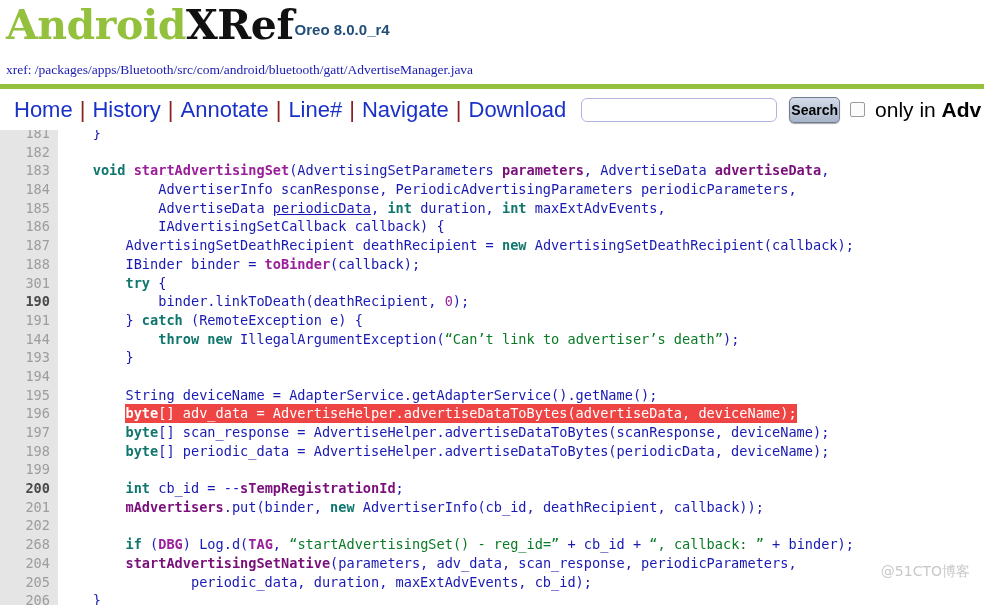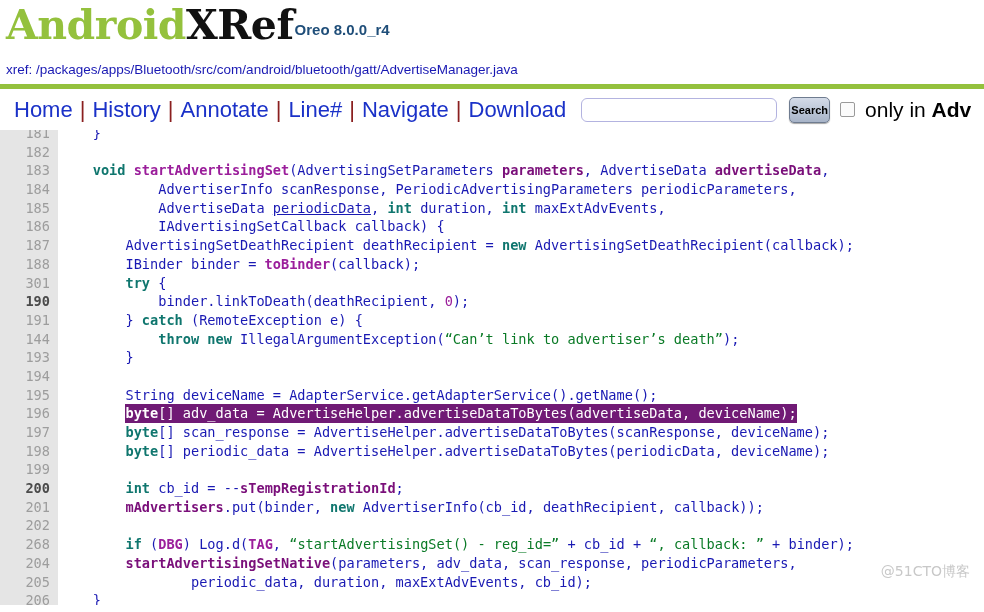--- a/index.html
+++ b/index.html
@@ -54,21 +54,21 @@
 
   
   #xrefbar {
     height: 26px;
     padding-left: 6px;
     box-sizing: border-box;
     white-space: nowrap;
     overflow: hidden;
   }
   #xrefbar .xref-text {
-    font-family: Liberation Sans, sans-serif;
+    font-family: Liberation Serif, serif;
     font-size: 13.5px;
     color: #1919b3;
     line-height: 24px;
   }
   #greenrule {
     height: 5px;
     background: #94c13d;
     width: 984px;
     margin: 0;
   }
@@ -109,21 +109,21 @@
     outline: none;
     font-size: 13px;
     padding: 0 6px;
     box-sizing: border-box;
     font-family: "Liberation Sans", sans-serif;
   }
   #search-button {
     margin-left: 12px;
     height: 26px;
     padding: 0 1px;
-    font-size: 11px;
+    font-size: 14px;
     font-weight: bold;
     font-family: "Liberation Sans", sans-serif;
     color: #000000;
     background: linear-gradient(#d4dbe8, #a8b4c8);
     border: 1px solid #6f7c90;
     border-radius: 5px;
     box-shadow: 0 1px 1px rgba(0,0,0,0.35);
     cursor: pointer;
   }
   #only-checkbox {
@@ -186,21 +186,21 @@
   }
   .lnum.major { color: #4a4a4a; font-weight: bold; }
   .ltext {
     position: absolute;
     left: 60px;
     top: 0;
     white-space: pre;
     color: #1919b3;
   }
   .ltext .hl {
-    background: #701a75;
+    background: #ef4444;
     color: #ffffff;
     display: inline-block;
   }
   .ltext .hl .kw, .ltext .hl .id, .ltext .hl .pl { color: #ffffff; }
 
   
   .kw  { color: #0f766e; font-weight: bold; }
   .fn  { color: #9b1e9b; font-weight: bold; }
   .fnb { color: #7a0f7a; font-weight: bold; }
   .pv  { color: #7a0f7a; font-weight: bold; }

